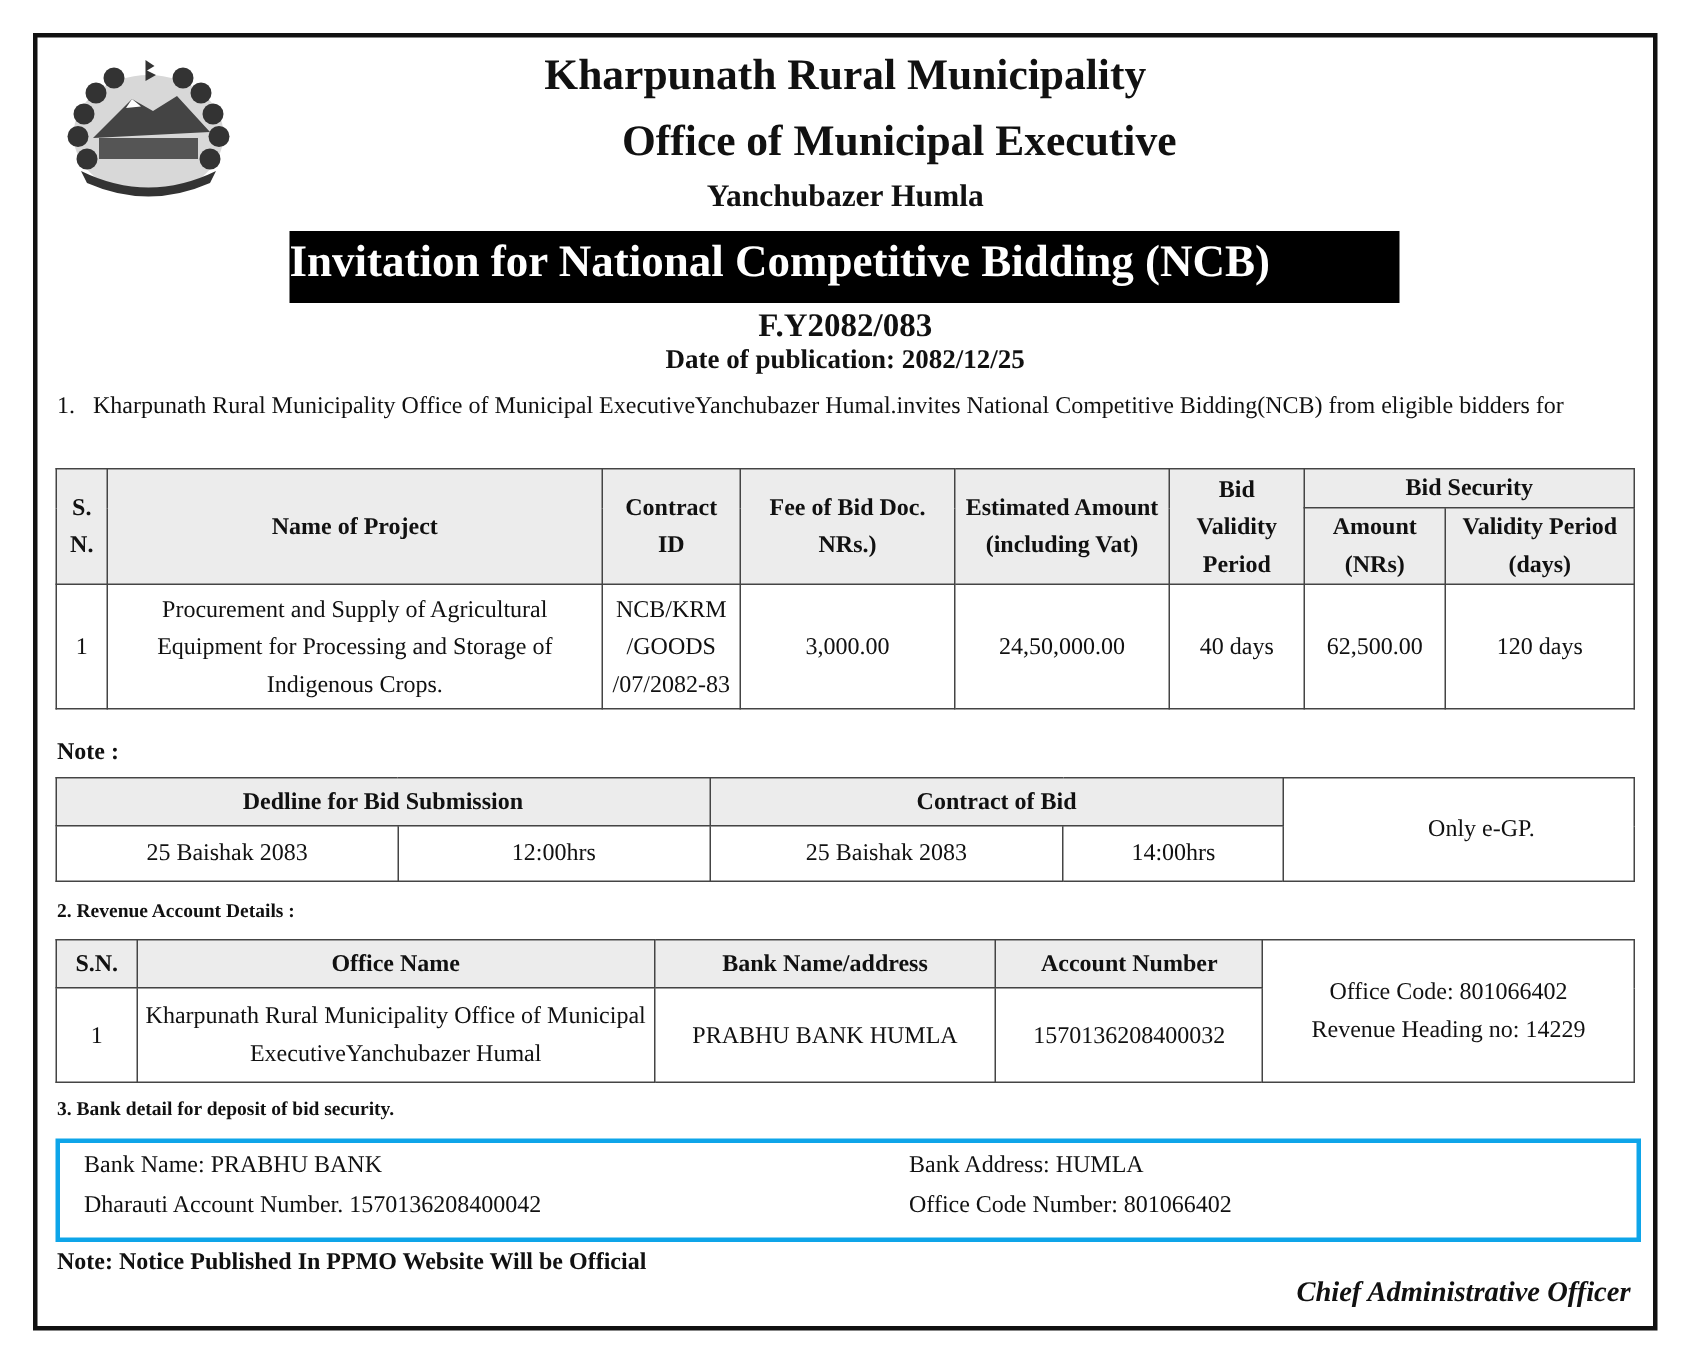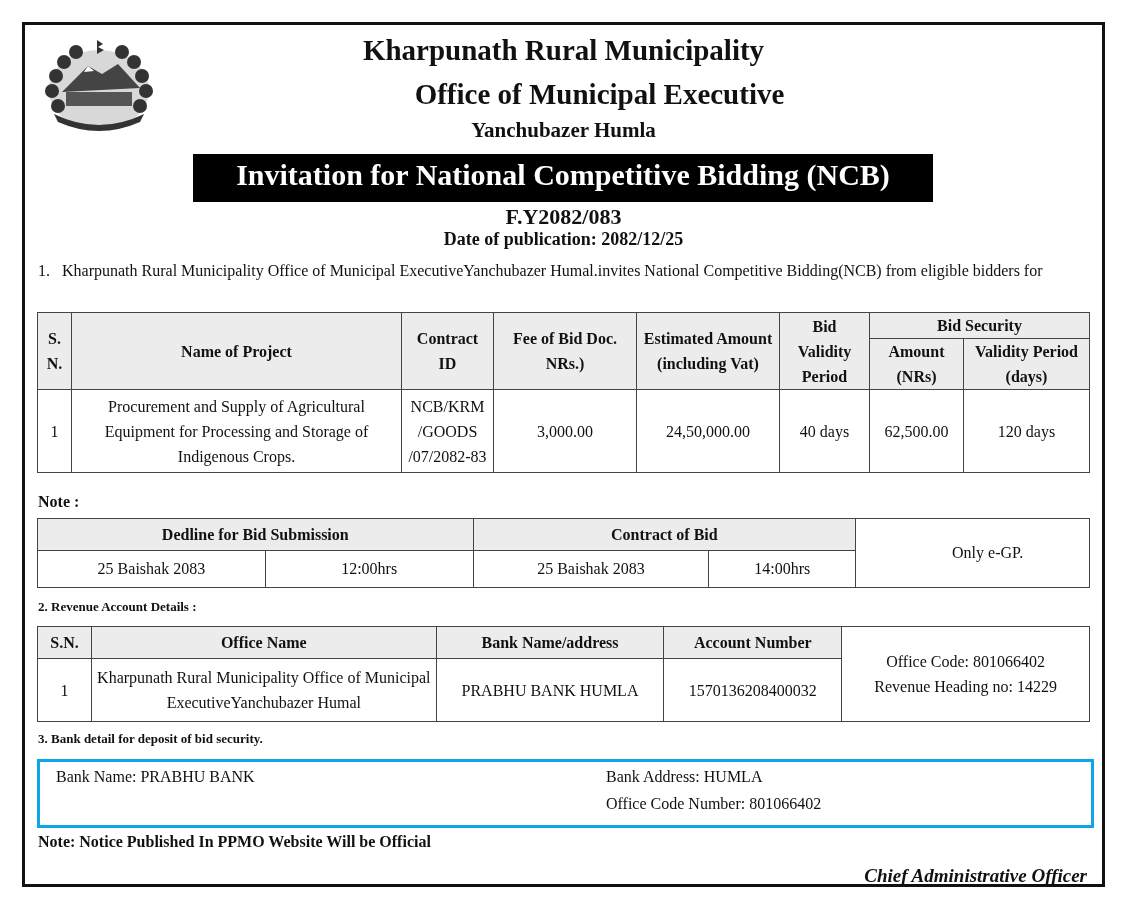--- a/index.html
+++ b/index.html
@@ -7,21 +7,21 @@
          font-family: "Liberation Serif", "DejaVu Serif", serif; color: #111; }
   .frame { position: absolute; left: 22px; top: 22px; width: 1077px; height: 859px;
            border: 3px solid #111; box-sizing: content-box; }
   .emblem { position: absolute; left: 40px; top: 36px; width: 118px; height: 100px; }
   .hdr { position: absolute; left: 0; width: 1127px; text-align: center; font-weight: bold; }
   .h1 { top: 34px; font-size: 29px; }
   .h2 { top: 78px; font-size: 29px; padding-left: 36px; }
   .h3 { top: 118px; font-size: 21px; }
   .banner { position: absolute; left: 193px; top: 154px; width: 740px; height: 48px;
             background: #000; color: #fff; font-weight: bold; font-size: 30px;
-            text-align: center; line-height: 42px; }
+            line-height: 42px; }
   .fy { top: 204px; font-size: 22px; }
   .pub { top: 229px; font-size: 18px; }
   .para { position: absolute; left: 38px; top: 258px; width: 1055px; font-size: 16px;
           line-height: 25px; text-align: justify; }
   .para .num { display: inline-block; width: 24px; }
   table { border-collapse: collapse; position: absolute; font-size: 16px; }
   td, th { border: 1px solid #444; text-align: center; vertical-align: middle; padding: 0 4px; }
   th { background: #ececec; font-weight: bold; }
   .t1 { left: 37px; top: 312px; width: 1053px; }
   .t1 th { font-size: 16px; line-height: 25px; }
@@ -33,21 +33,21 @@
   .sec { position: absolute; left: 38px; font-size: 13px; font-weight: bold; }
   .s2 { top: 599px; }
   .s3 { top: 731px; }
   .t3 { left: 37px; top: 626px; width: 1053px; }
   .t3 th { height: 31px; }
   .t3 td { height: 62px; line-height: 25px; }
   .bankbox { position: absolute; left: 37px; top: 759px; width: 1051px; height: 63px;
              border: 3px solid #0ea5e9; font-size: 16px; }
   .bankbox span { position: absolute; }
   .footnote { position: absolute; left: 38px; top: 833px; font-size: 16px; font-weight: bold; }
-  .sig { position: absolute; right: 40px; top: 851px; font-size: 19px; font-weight: bold; font-style: italic; margin-top: 14px; }
+  .sig { position: absolute; right: 40px; top: 851px; font-size: 19px; font-weight: bold; font-style: italic; }
 </style>
 </head>
 <body>
 
 <div class="frame"></div>
 
 <svg class="emblem" viewBox="0 0 118 100">
   <ellipse cx="59" cy="54" rx="50" ry="40" fill="#d8d8d8"></ellipse>
   <g fill="#333">
     <circle cx="16" cy="40" r="7"></circle>
@@ -169,18 +169,19 @@
     <td>PRABHU BANK HUMLA</td>
     <td>1570136208400032</td>
   </tr>
 </tbody>
   </table>
 
 <div class="sec s3">3.  Bank detail for deposit  of  bid security.</div>
 
 <div class="bankbox">
   <span style="left:16px;top:6px">Bank Name: PRABHU BANK</span>
+  <span style="left:16px;top:33px">Dharauti Account Number.  1570136208400042</span>
   <span style="left:566px;top:6px">Bank Address:   HUMLA</span>
   <span style="left:566px;top:33px">Office Code Number:  801066402</span>
 </div>
 
 <div class="footnote">Note: Notice Published In PPMO Website Will be Official</div>
 <div class="sig">Chief Administrative Officer</div>
 
 </body></html>

